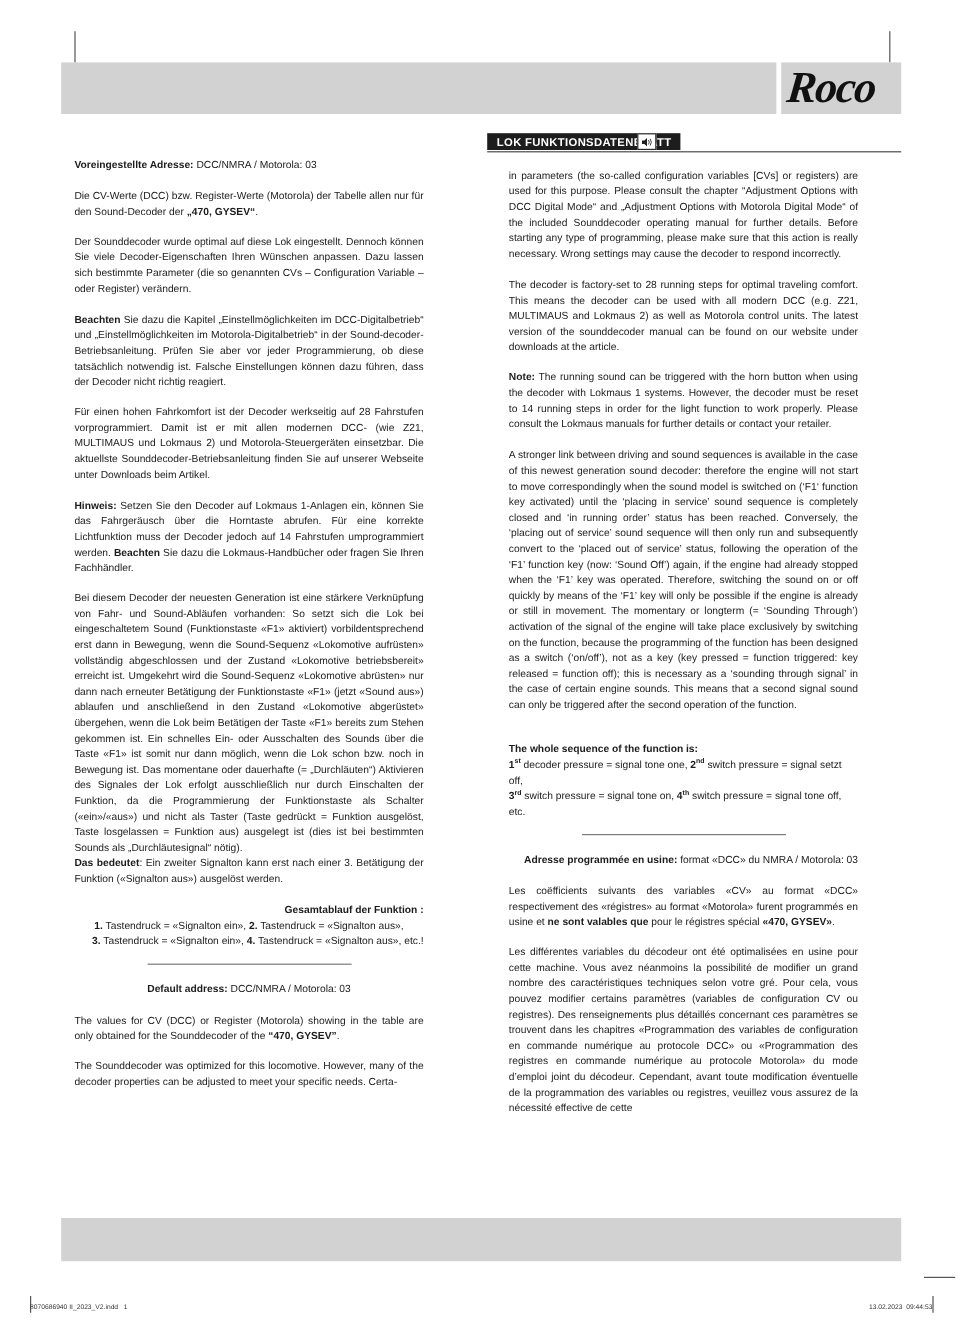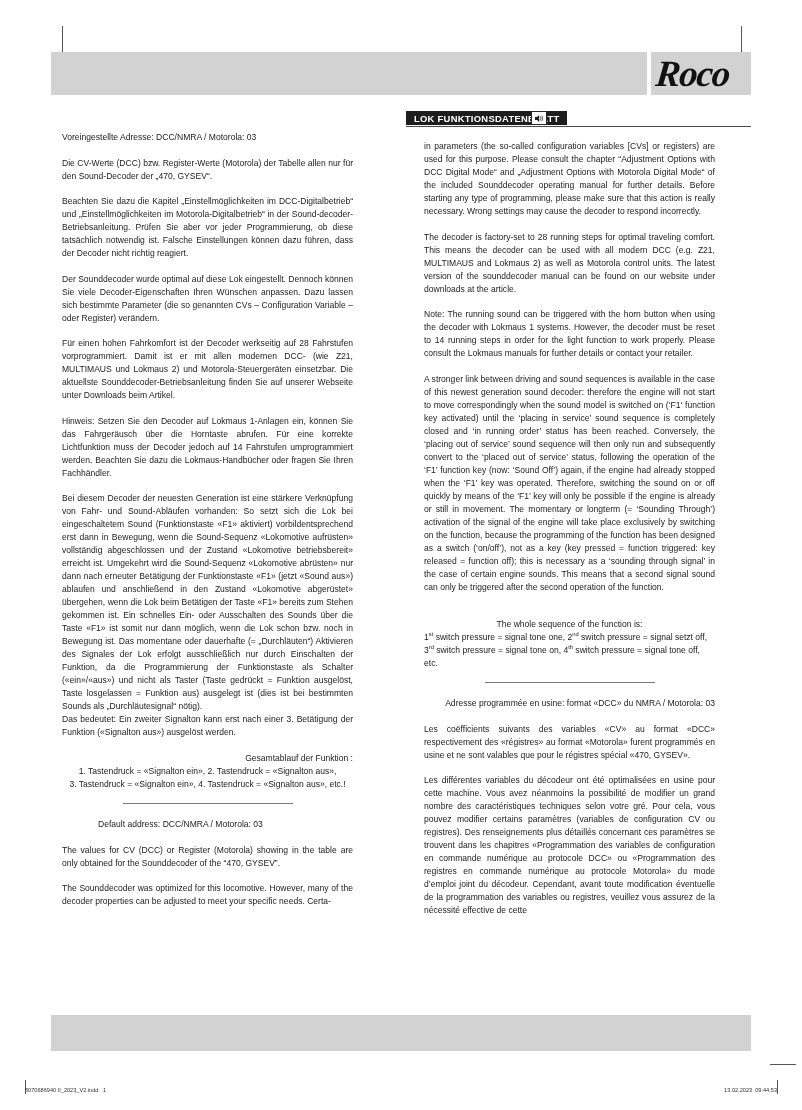--- a/index.html
+++ b/index.html
@@ -78,21 +78,21 @@
   .col-left  { left: 62px; top: 131px; }
   .col-right { left: 424px; top: 140px; }
 
   .col p {
     margin: 0 0 12.5px 0;
     text-align: justify;
     text-justify: inter-word;
     hyphens: manual;
   }
   .col p.tight { margin-bottom: 0; }
-  .col b, .col strong { font-weight: normal; }
+  .col b, .col strong { font-weight: bold; }
 
   
   .sheet-title-bar {
     position: absolute;
     left: 406px;
     top: 111px;
     width: 345px;
     height: 15px;
     border-bottom: 1.1px solid #4a4a4a;
   }
@@ -197,52 +197,52 @@
 
   <p style="text-align:left;">
     <b>Voreingestellte Adresse:</b>
     <span>DCC/NMRA / Motorola: 03</span>
   </p>
 
   <p>
     <span>Die CV-Werte (DCC) bzw. Register-Werte (Motorola) der Tabelle allen nur für den Sound-Decoder der </span><b>„470, GYSEV“</b><span>.</span>
   </p>
 
+  <p>Der Sounddecoder wurde optimal auf diese Lok eingestellt. Dennoch können Sie viele Decoder-Eigenschaften Ihren Wünschen anpassen. Dazu lassen sich bestimmte Parameter (die so genannten CVs – Configuration Variable – oder Register) verändern.</p>
+
   <p>
     <b>Beachten</b><span> Sie dazu die Kapitel „Einstellmöglichkeiten im DCC-Digitalbetrieb“ und „Einstellmöglichkeiten im Motorola-Digitalbetrieb“ in der Sound-decoder- Betriebsanleitung. Prüfen Sie aber vor jeder Programmierung, ob diese tatsächlich notwendig ist. Falsche Einstellungen können dazu führen, dass der Decoder nicht richtig reagiert.</span>
   </p>
-
-  <p>Der Sounddecoder wurde optimal auf diese Lok eingestellt. Dennoch können Sie viele Decoder-Eigenschaften Ihren Wünschen anpassen. Dazu lassen sich bestimmte Parameter (die so genannten CVs – Configuration Variable – oder Register) verändern.</p>
 
   <p>Für einen hohen Fahrkomfort ist der Decoder werkseitig auf 28 Fahrstufen vorprogrammiert. Damit ist er mit allen modernen DCC- (wie Z21, MULTIMAUS und Lokmaus 2) und Motorola-Steuergeräten einsetzbar. Die aktuellste Sounddecoder-Betriebsanleitung finden Sie auf unserer Webseite unter Downloads beim Artikel.</p>
 
   <p>
     <b>Hinweis:</b><span> Setzen Sie den Decoder auf Lokmaus 1-Anlagen ein, können Sie das Fahrgeräusch über die Horntaste abrufen. Für eine korrekte Lichtfunktion muss der Decoder jedoch auf 14 Fahrstufen umprogrammiert werden. </span><b>Beachten</b><span> Sie dazu die Lokmaus-Handbücher oder fragen Sie Ihren  Fachhändler.</span>
   </p>
 
   <p class="tight">
     <span>Bei diesem Decoder der neuesten Generation ist eine stärkere Verknüpfung von Fahr- und Sound-Abläufen vorhanden: So setzt sich die Lok bei eingeschaltetem Sound (Funktionstaste «F1» aktiviert) vorbildentsprechend erst dann in Bewegung, wenn die Sound-Sequenz «Lokomotive aufrüsten» vollständig abgeschlossen und der Zustand «Lokomotive betriebsbereit» erreicht ist. Umgekehrt wird die Sound-Sequenz «Lokomotive abrüsten» nur dann nach erneuter Betätigung der Funktionstaste «F1» (jetzt «Sound aus») ablaufen und anschließend in den Zustand «Lokomotive abgerüstet» übergehen, wenn die Lok beim Betätigen der Taste «F1» bereits zum Stehen gekommen ist. Ein schnelles Ein- oder Ausschalten des Sounds über die Taste «F1» ist somit nur dann möglich, wenn die Lok schon bzw. noch in Bewegung ist. Das momentane oder dauerhafte (= „Durchläuten“) Aktivieren des Signales der Lok erfolgt ausschließlich nur durch Einschalten der Funktion, da die Programmierung der Funktionstaste als Schalter («ein»/«aus») und nicht als Taster (Taste gedrückt = Funktion ausgelöst, Taste losgelassen = Funktion aus) ausgelegt ist (dies ist bei bestimmten Sounds als „Durchläutesignal“ nötig). </span>
   </p>
   <p>
     <b>Das bedeutet</b><span>: Ein zweiter Signalton kann erst nach einer 3. Betätigung der Funktion («Signalton aus») ausgelöst werden.</span>
   </p>
 
   <p class="tight" style="text-align:right;">
     <b>Gesamtablauf der Funktion :</b>
   </p>
   <p class="tight" style="text-align:center;">
     <b>1.</b><span> Tastendruck = «Signalton ein», </span><b>2.</b><span> Tastendruck = «Signalton aus»,</span>
   </p>
+  <p style="text-align:right;">
+    <b>3.</b><span> Tastendruck = «Signalton ein», </span><b>4.</b><span> Tastendruck = «Signalton aus», etc.!</span>
+  </p>
+
+  <div class="rule"></div>
+
   <p style="text-align:center;">
-    <b>3.</b><span> Tastendruck = «Signalton ein», </span><b>4.</b><span> Tastendruck = «Signalton aus», etc.!</span>
-  </p>
-
-  <div class="rule"></div>
-
-  <p style="text-align:left;margin-left:36px;">
     <b>Default address:</b>
     <span>DCC/NMRA / Motorola: 03</span>
   </p>
 
   <p>
     <span>The values for CV (DCC) or Register (Motorola) showing in the table are only obtained for the Sounddecoder of the </span><b>“470, GYSEV”</b><span>.</span>
   </p>
 
   <p>The Sounddecoder was optimized for this locomotive. However, many of the decoder properties can be adjusted to meet your specific needs. Certa-</p>
 </div>
@@ -252,25 +252,25 @@
   <p>in parameters (the so-called configuration variables [CVs] or registers) are used for this purpose. Please consult the chapter “Adjustment Options with DCC Digital Mode“ and „Adjustment Options with Motorola Digital Mode“ of the included Sounddecoder operating manual for further details. Before starting any type of programming, please make sure that this action is really necessary. Wrong settings may cause the decoder to respond incorrectly.</p>
 
   <p>The decoder is factory-set to 28 running steps for optimal traveling comfort. This means the decoder can be used with all modern DCC (e.g. Z21, MULTIMAUS and Lokmaus 2) as well as Motorola control units. The latest version of the sounddecoder manual can be found on our website under downloads at the article.</p>
 
   <p>
     <b>Note:</b><span> The running sound can be triggered with the horn button when using the decoder with Lokmaus 1 systems. However, the decoder must be reset to 14 running steps in order for the light function to work properly. Please consult the Lokmaus manuals for further details or contact your retailer.</span>
   </p>
 
   <p>A stronger link between driving and sound sequences is available in the case of this newest generation sound decoder: therefore the engine will not start to move correspondingly when the sound model is switched on (‘F1‘ function key activated) until the ‘placing in service’ sound sequence is completely closed and ‘in running order’ status has been reached. Conversely, the ‘placing out of service’ sound sequence will then only run and subsequently convert to the ‘placed out of service’ status, following the operation of the ‘F1’ function key (now: ‘Sound Off’) again, if the engine had already stopped when the ‘F1’ key was operated. Therefore, switching the sound on or off quickly by means of the ‘F1’ key will only be possible if the engine is already or still in movement. The momentary or longterm (= ‘Sounding Through’) activation of the signal of the engine will take place exclusively by switching on the function, because the programming of the function has been designed as a switch (‘on/off’), not as a key (key pressed = function triggered: key released = function off); this is necessary as a ‘sounding through signal’ in the case of certain engine sounds. This means that a second signal sound can only be triggered after the second operation of the function.</p>
 
-  <p class="tight" style="text-align:center;margin-top:24px;">
+  <p class="tight" style="text-align:left;margin-top:24px;">
     <b>The whole sequence of the function is:</b>
   </p>
   <p class="tight" style="text-align:left;">
-    <b><span>1</span><sup>st</sup></b><span> switch pressure = signal tone one, </span><b><span>2</span><sup>nd</sup></b><span> switch pressure = signal setzt off,</span>
+    <b><span>1</span><sup>st</sup></b><span> decoder pressure = signal tone one, </span><b><span>2</span><sup>nd</sup></b><span> switch pressure = signal setzt off,</span>
   </p>
   <p style="text-align:left;">
     <b><span>3</span><sup>rd</sup></b><span> switch pressure = signal tone on, </span><b><span>4</span><sup>th</sup></b><span> switch pressure = signal tone off, etc.</span>
   </p>
 
   <div class="rule"></div>
 
   <p style="text-align:right;">
     <b>Adresse programmée en usine:</b><span> format «DCC» du NMRA / Motorola: 03</span>
   </p>

